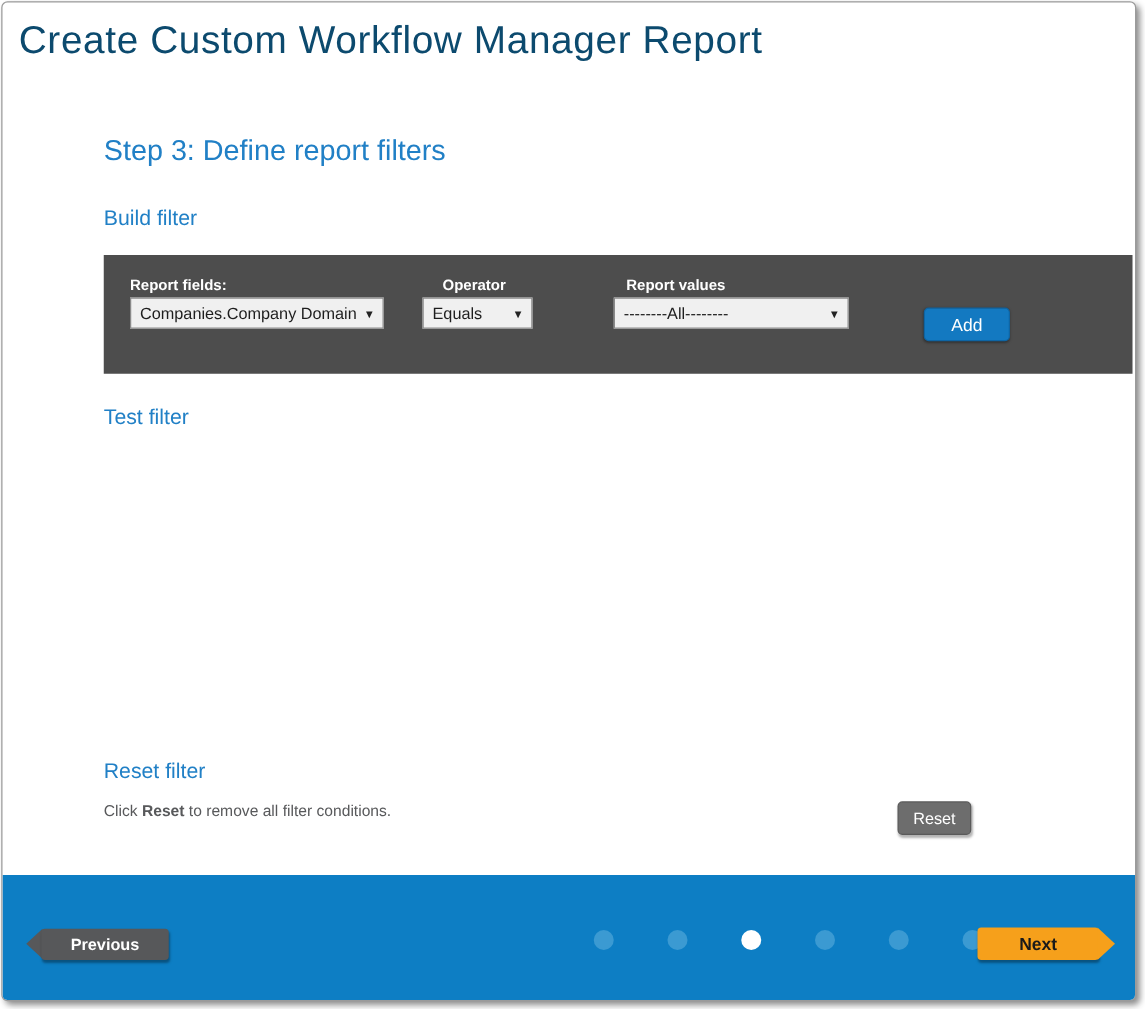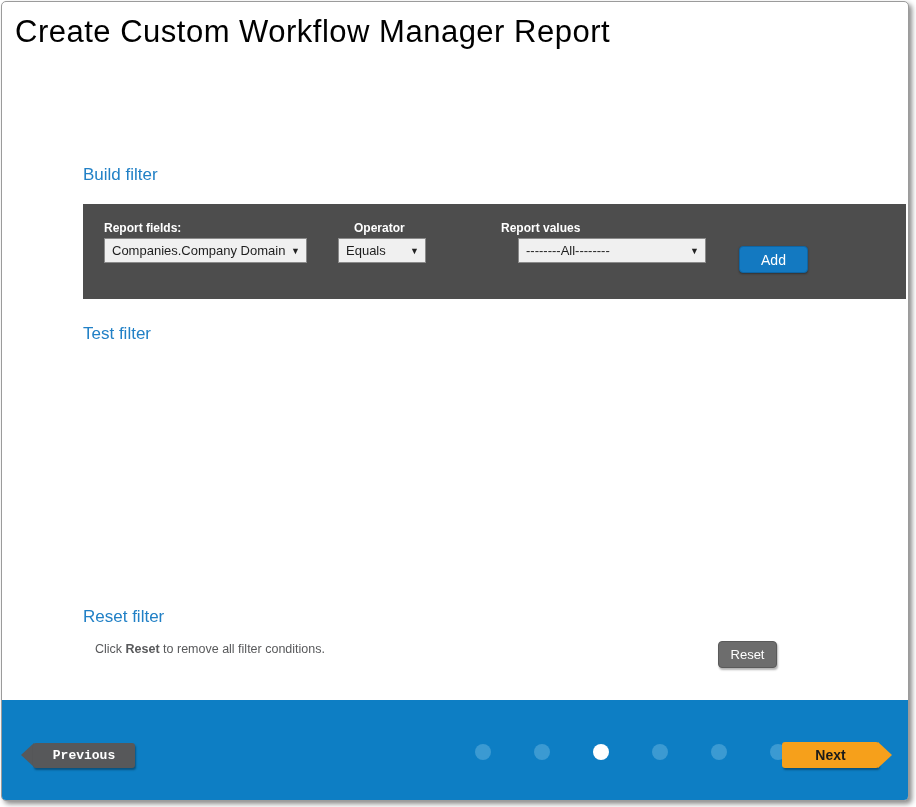--- a/index.html
+++ b/index.html
@@ -11,21 +11,21 @@
     background: #ffffff;
     border: 1px solid #9b9b9b;
     border-radius: 5px;
     box-shadow: 3px 3px 5px rgba(0,0,0,0.45);
     overflow: hidden;
   }
 
   .page-title {
     position: absolute; left: 13px; top: 12px;
     font-size: 31px; font-weight: 300; letter-spacing: 0.5px;
-    color: #000000;
+    color: #0c4a6e;
   }
 
   .step-heading {
     position: absolute; left: 81px; top: 105px;
     font-size: 23px; font-weight: 300;
     color: #2180c6;
   }
 
   .section-heading {
     font-size: 17px; font-weight: 400;
@@ -57,21 +57,21 @@
     padding: 0 6px 0 7px;
     font-size: 13px; color: #1e1e1e;
     cursor: default;
     white-space: nowrap; overflow: hidden;
   }
   .select .sel-value { flex: 1 1 auto; overflow: hidden; white-space: nowrap; }
   .select .caret { flex: 0 0 auto; font-size: 9px; color: #222; margin-left: 6px; }
 
   .sel-fields  { left: 21px;  width: 203px; }
   .sel-op      { left: 255px; width: 88px; }
-  .sel-values  { left: 435px; width: 188px; }
+  .sel-values  { left: 408px; width: 188px; }
   .lbl-fields  { left: 21px; }
   .lbl-op      { left: 255px; margin-left: 16px; }
   .lbl-values  { left: 418px; }
 
   .btn-blue {
     background: #1379c1;
     border: 1px solid #0e65a4;
     border-radius: 4px;
     color: #ffffff; font-size: 14px;
     display: flex; align-items: center; justify-content: center;
@@ -93,21 +93,21 @@
     position: absolute; left: 15px; top: 181px;
     width: 550px; height: 24px;
     background: #ffffff;
     border: 1px solid #b5b5b5;
     font-size: 13px; padding: 0 6px;
     font-family: "Liberation Sans", sans-serif;
   }
 
   .reset-instruction {
     position: absolute; left: 81px; top: 640px;
-    font-size: 12.5px; color: #58595b; margin-left: 12px;
+    font-size: 12.5px; color: #58595b;
   }
   .reset-instruction b { font-weight: bold; }
 
   .btn-reset {
     position: absolute; left: 716px; top: 639px;
     width: 59px; height: 27px;
     background: #6d6d6d;
     border: 1px solid #5a5a5a;
     border-radius: 4px;
     color: #ffffff; font-size: 13px;
@@ -123,21 +123,21 @@
   }
 
   .arrow-btn { position: absolute; cursor: pointer; }
   .arrow-btn .a-rect {
     position: absolute; top: 0; bottom: 0;
     border-radius: 3px;
     display: flex; align-items: center; justify-content: center;
     box-shadow: 1px 2px 2px rgba(0,0,0,0.35);
   }
 
-  .btn-prev { left: 19px; top: 43px; width: 114px; height: 25px; font-family: Liberation Mono, monospace; }
+  .btn-prev { left: 19px; top: 43px; width: 114px; height: 25px; }
   .btn-prev .a-rect { left: 12px; right: 0; background: #57585a; color: #ffffff; font-size: 13px; font-weight: bold; }
   .btn-prev .a-tip {
     position: absolute; left: 0; top: 0;
     width: 0; height: 0;
     border-top: 12.5px solid transparent;
     border-bottom: 12.5px solid transparent;
     border-right: 13px solid #57585a;
   }
 
   .btn-next { left: 780px; top: 42px; width: 110px; height: 26px; z-index: 3; }
@@ -160,20 +160,21 @@
   }
   .dot.active { background: #ffffff; }
 </style>
 </head>
 <body>
 
 <div class="page">
 
   <h1 class="page-title">Create Custom Workflow Manager Report</h1>
 
+  <h2 class="step-heading">Step 3: Define report filters</h2>
 
   <h3 class="section-heading h-build">Build filter</h3>
 
   <div class="panel panel-build">
     <span class="field-label lbl-fields">Report fields:</span>
     <div class="select sel-fields">
       <span class="sel-value">Companies.Company Domain Na</span>
       <span class="caret">▼</span>
     </div>
 

